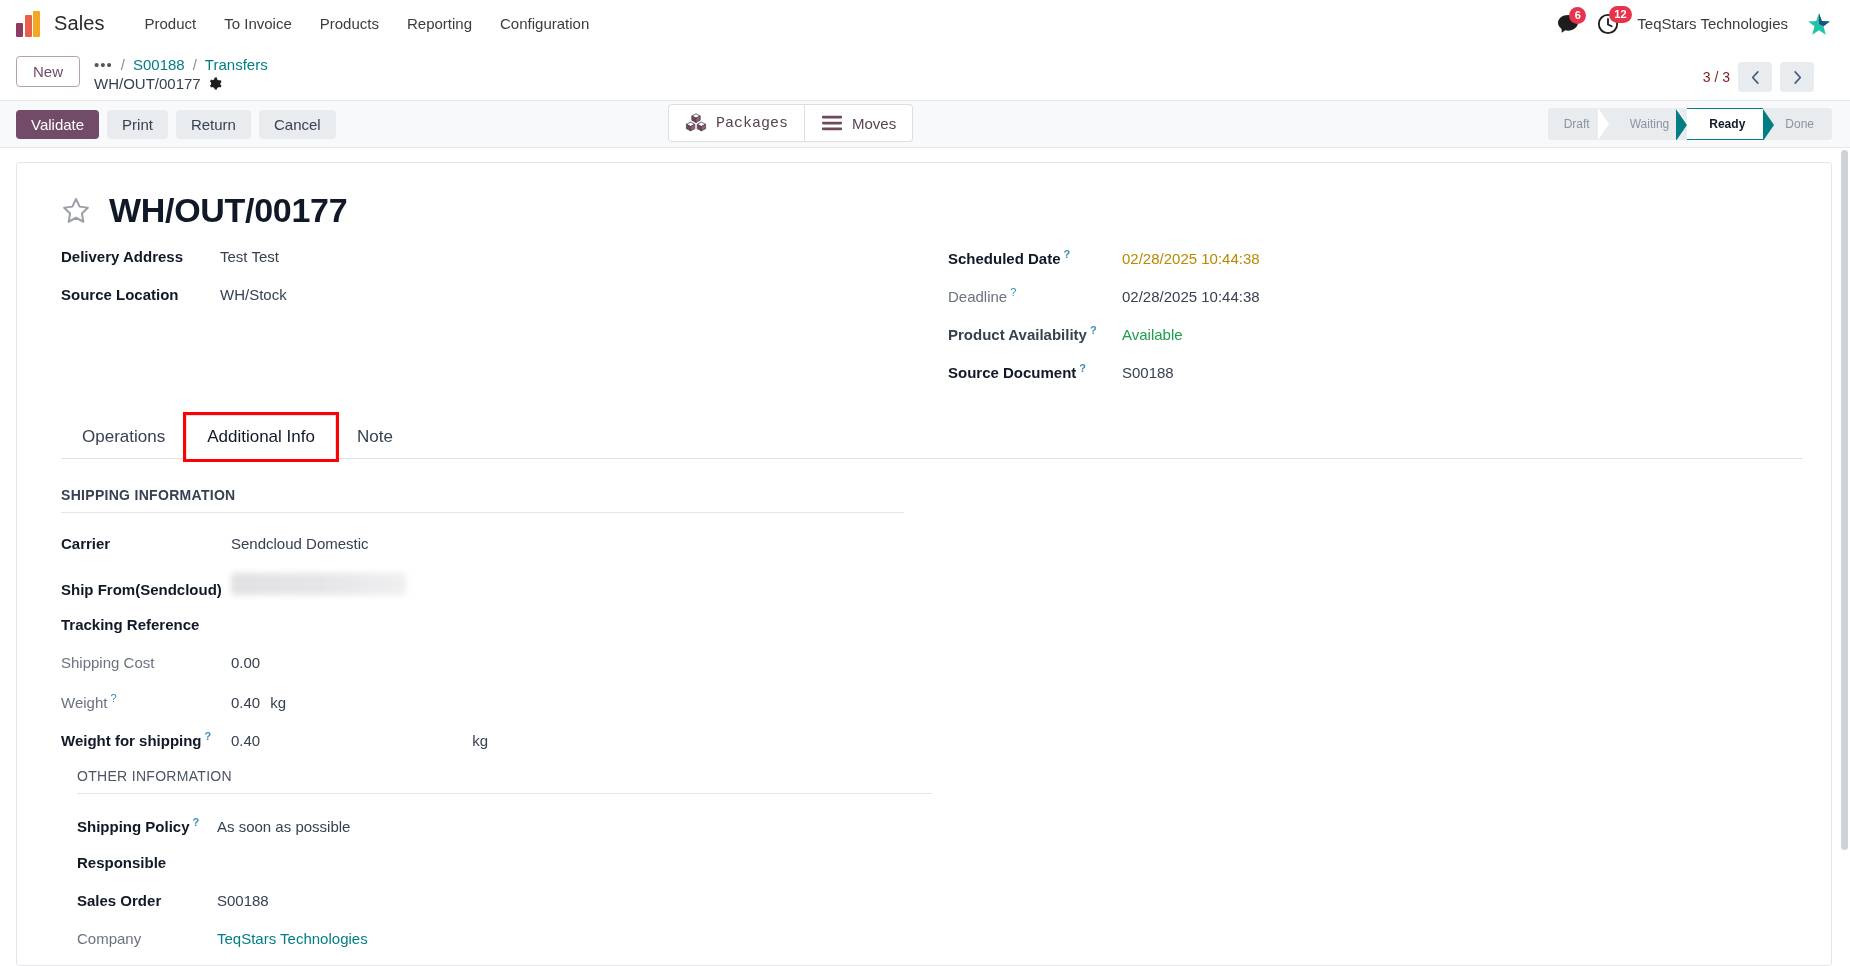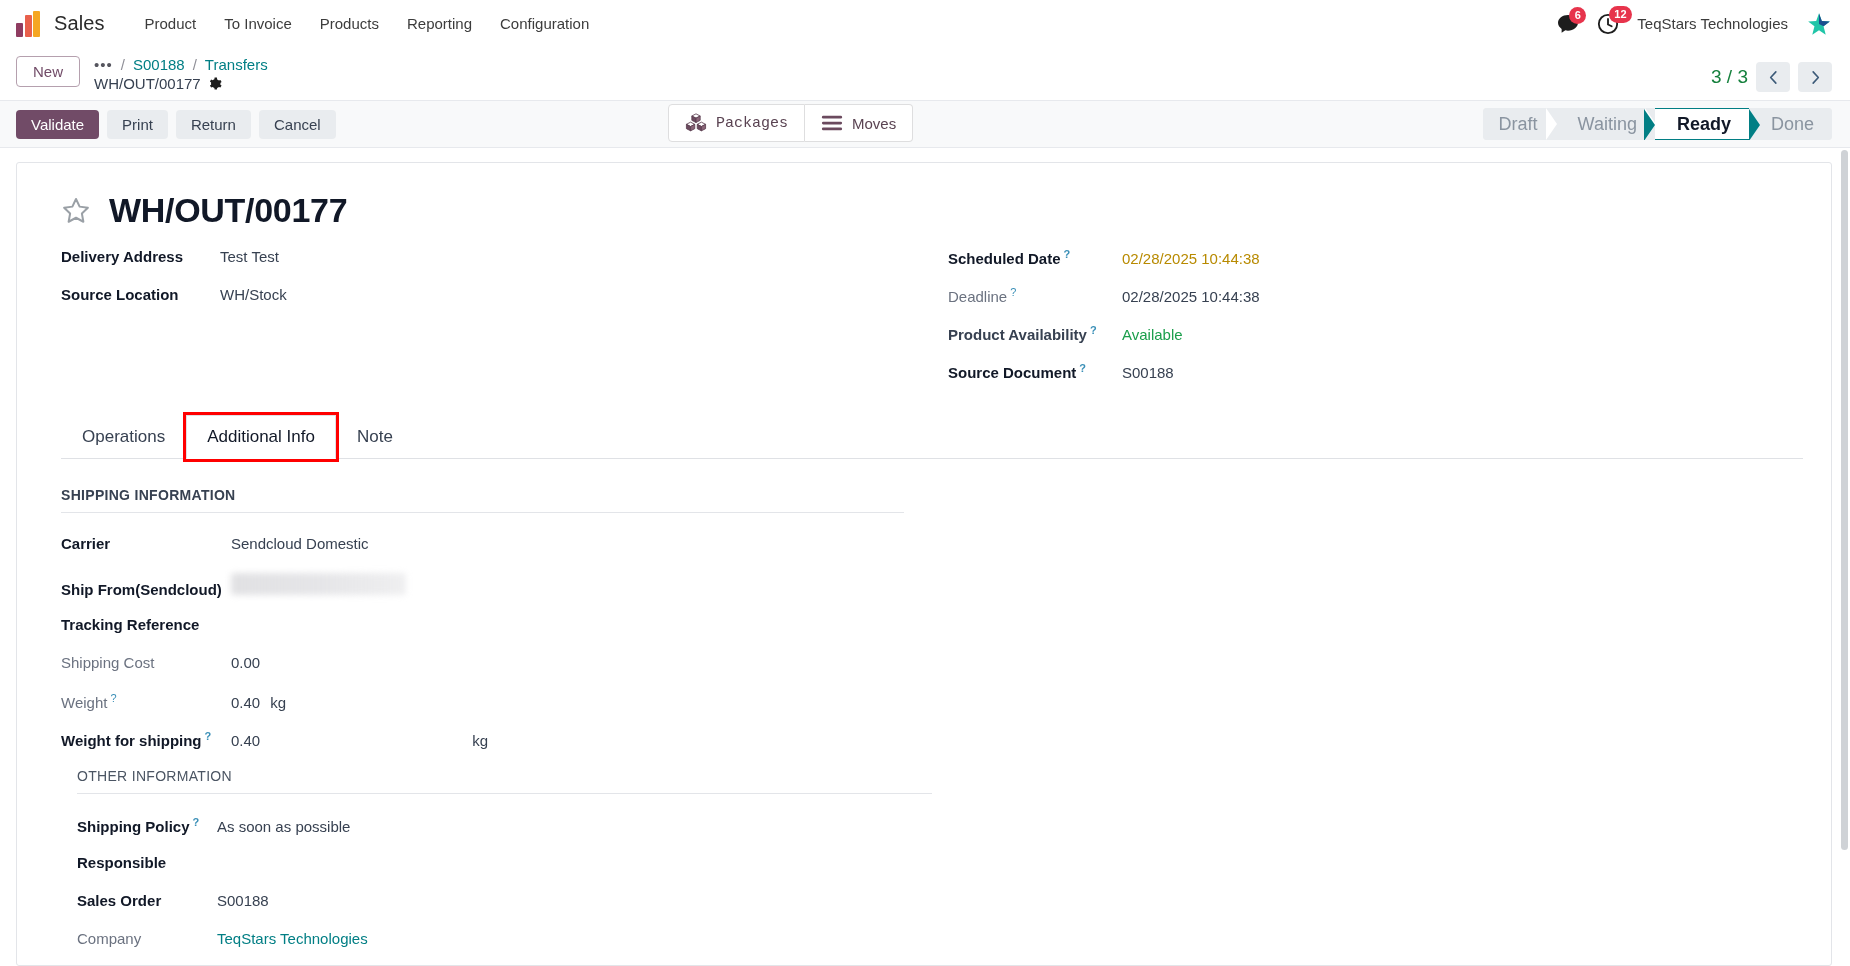--- a/index.html
+++ b/index.html
@@ -48,21 +48,21 @@
     position: absolute; top:-7px; left: 12px;
     background:#e7344c; color:#fff; font-size: 11px; line-height:1;
     padding: 3px 5px; border-radius: 9px; font-weight: 600;
     min-width: 17px; text-align:center;
   }
   .user-name { font-size: 15px; color:#3c3c3c; cursor:pointer; }
 
   
   .control-panel {
     background:#ffffff;
-    padding: 6px 18px 8px 16px;
+    padding: 6px 36px 8px 16px;
     display:flex; align-items:flex-start;
     min-height: 52px;
     position: relative;
   }
   .btn-new {
     border: 1px solid #b5a0ae;
     background: #ffffff;
     color: #714b67;
     font-size: 15px;
     padding: 6px 16px;
@@ -90,21 +90,21 @@
     padding: 8px 16px; font-size: 15px; color:#5a4352;
     cursor:pointer;
   }
   .stat-btn:first-child { border-radius: 4px 0 0 4px; font-family: Liberation Mono, monospace; }
   .stat-btn:last-child { border-radius: 0 4px 4px 0; border-left: none; }
 
   .pager {
     margin-left:auto; display:flex; align-items:center; gap:8px;
     padding-top: 8px;
   }
-  .pager-text { font-size:19px; color:#15803d; }
+  .pager-text { font-size:14px; color:#7f1d1d; }
   .pager-btn {
     width:34px; height:30px; background:#e9ecef; border:none;
     border-radius:4px; cursor:pointer; display:flex;
     align-items:center; justify-content:center;
   }
 
   
   .statusbar-row {
     background:#f8f9fa;
     border-top: 1px solid #e7e9ed;
@@ -121,21 +121,21 @@
   .act-primary { background:#714b67; color:#fff; }
   .act-secondary { background:#e9ecef; color:#374151;text-align:center; }
 
   .statusbar {
     margin-left:auto; display:flex; height:32px;
     background:#e9ecef; border-radius:4px; overflow:hidden;
   }
   .st-item {
     display:flex; align-items:center;
     padding: 0 18px 0 22px;
-    font-size: 18px; color:#8a94a0; position:relative;
+    font-size: 12px; color:#8a94a0; position:relative;
     cursor:pointer; background:#e9ecef;
   }
   .st-item:first-child { padding-left: 16px; }
   .st-item::after {
     content:''; position:absolute; right:-1px; top:0;
     width:0; height:0;
     border-top: 16px solid transparent;
     border-bottom: 16px solid transparent;
     border-left: 11px solid #fff;
     z-index:2;

